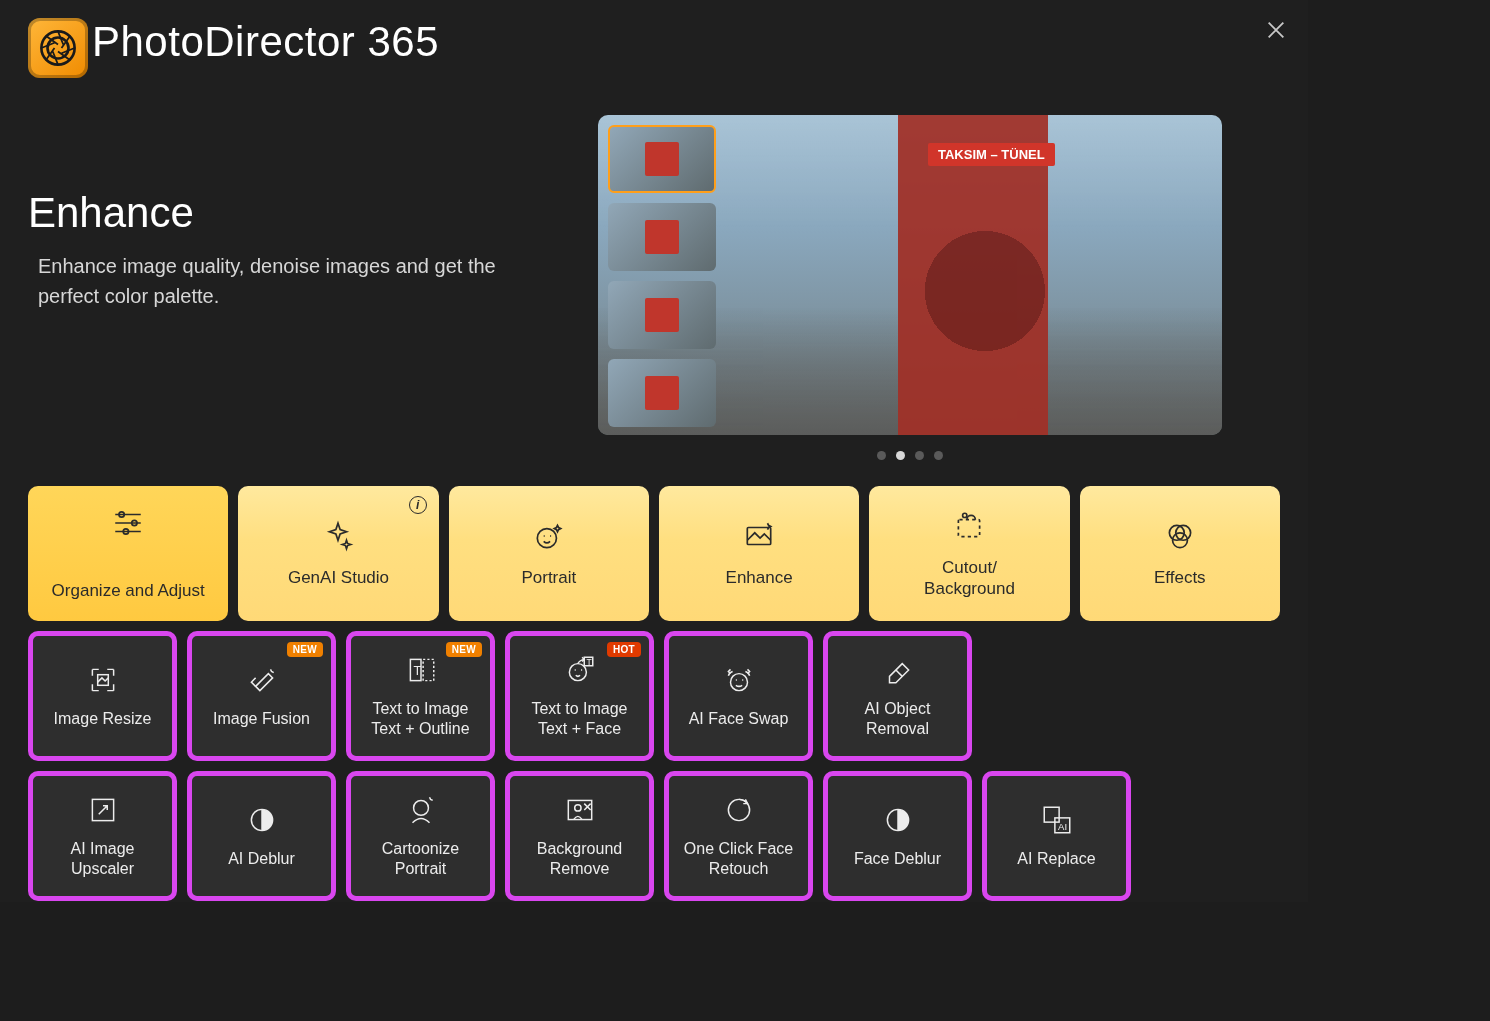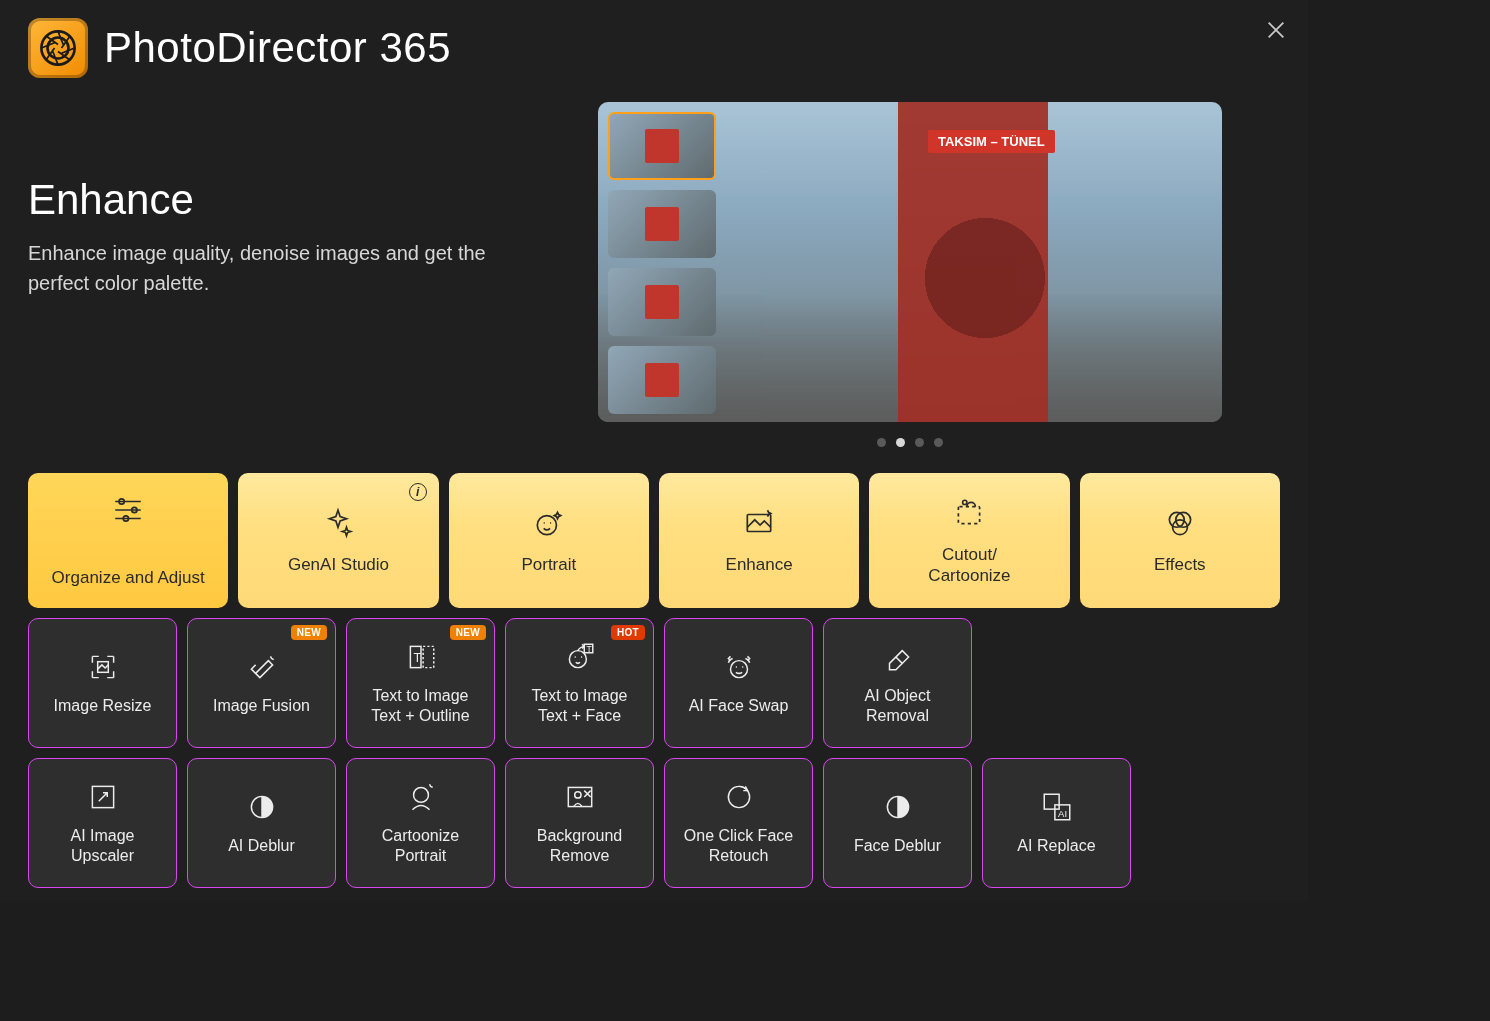--- a/index.html
+++ b/index.html
@@ -27,34 +27,34 @@
     right: 16px;
     width: 32px;
     height: 32px;
     cursor: pointer;
     color: #c8c8c8;
     display: flex;
     align-items: center;
     justify-content: center;
   }
   .close-btn svg { width: 22px; height: 22px; }
-  .brand { display: flex; align-items: center; gap: 16px; margin-bottom: 6px; }
+  .brand { display: flex; gap: 4px; margin-bottom: 19px; }
   .logo {
     width: 60px; height: 60px;
     border-radius: 12px;
     background: linear-gradient(140deg,#ffb73a,#f08b00);
     display:flex; align-items:center; justify-content:center;
     box-shadow: inset 0 0 0 3px rgba(0,0,0,.25);
   }
   .logo svg { width: 42px; height: 42px; }
   .app-title { font-size: 42px; font-weight: 300; color: #ffffff; letter-spacing: .5px;}
   .hero { display:flex; position:relative; margin-top:18px; }
   .hero-text { flex:1; padding-top:74px; padding-right:30px; max-width:640px;}
   .hero-text h1 { margin:0 0 14px 0; font-size:42px; font-weight:300; color:#fff;}
-  .hero-text p { margin:0; font-size:20px; line-height:1.5; color:#d7d7d7; font-weight:300;}
+  .hero-text p { margin:10px; font-size:20px; line-height:1.5; color:#d7d7d7; font-weight:300;}
   .preview-col { width:740px; display:flex; flex-direction:column; align-items:center;}
   .preview {
     width: 624px; height: 320px;
     border-radius: 10px;
     background: linear-gradient(180deg,#a3c0d4 0%, #8aa8be 35%, #6f7a7d 100%);
     position: relative; overflow: hidden;
   }
   .preview::before{
     content:""; position:absolute; inset:0;
     background:
@@ -84,21 +84,21 @@
     box-shadow:0 0 0 4px #fff;
   }
   .cat.second{background:linear-gradient(180deg,#ffd659,#ffc940);gap:40px;}
   .cat .ico{height:36px; display:flex; align-items:center; justify-content:center;}
   .cat .ico svg{width:34px; height:34px; stroke:#2b2b2b; fill:none; stroke-width:1.6;}
   .cat .cat-label{font-size:17px; text-align:center; line-height:1.2; padding:0 6px;}
   .cat .info-badge{position:absolute; top:10px; right:12px; width:18px; height:18px; border:1.6px solid #2b2b2b; border-radius:50%; display:flex; align-items:center; justify-content:center; font-style:italic; font-size:12px; font-weight:700;}
   .tools{display:flex; gap:10px; margin-top:10px; flex-wrap:wrap;}
   .tool{
     width:149px; height:130px; border-radius:10px;
-    background:#2e2e2e; color:#ececec; border:1px solid #d946ef;
+    background:#2e2e2e; color:#ececec; border:5px solid #d946ef;
     display:flex; flex-direction:column; align-items:center; justify-content:center;
     gap:12px; cursor:pointer; position:relative;
   }
   .tool .ico{height:34px; display:flex; align-items:center; justify-content:center;}
   .tool .ico svg{width:34px; height:34px; stroke:#ececec; fill:none; stroke-width:1.4;}
   .tool .tool-label{font-size:16px; text-align:center; line-height:1.25; padding:0 8px;}
   .tag{position:absolute; top:6px; right:8px; font-size:10px; color:#fff; padding:2px 6px; border-radius:4px; font-weight:700; letter-spacing:.3px;}
   .tag.new{background:#f08000;}
   .tag.hot{background:#e03a00;}
 </style>
@@ -192,21 +192,21 @@
     </div>
     <div class="cat">
       <div class="ico">
           <svg viewBox="0 0 32 32">
             <rect x="6" y="10" width="20" height="16" rx="1" stroke-dasharray="3 3"></rect>
             <path d="M14 10 a4 4 0 1 1 8 0"></path>
             <circle cx="12" cy="6" r="2"></circle>
           </svg>
         </div>
       <div class="cat-label" style="white-space:pre-line;">Cutout/
-Cartoonize</div>
+Background</div>
     </div>
     <div class="cat">
       <div class="ico">
           <svg viewBox="0 0 32 32">
             <circle cx="13" cy="13" r="7"></circle>
             <circle cx="19" cy="13" r="7"></circle>
             <circle cx="16" cy="20" r="7"></circle>
           </svg>
         </div>
       <div class="cat-label">Effects</div>

